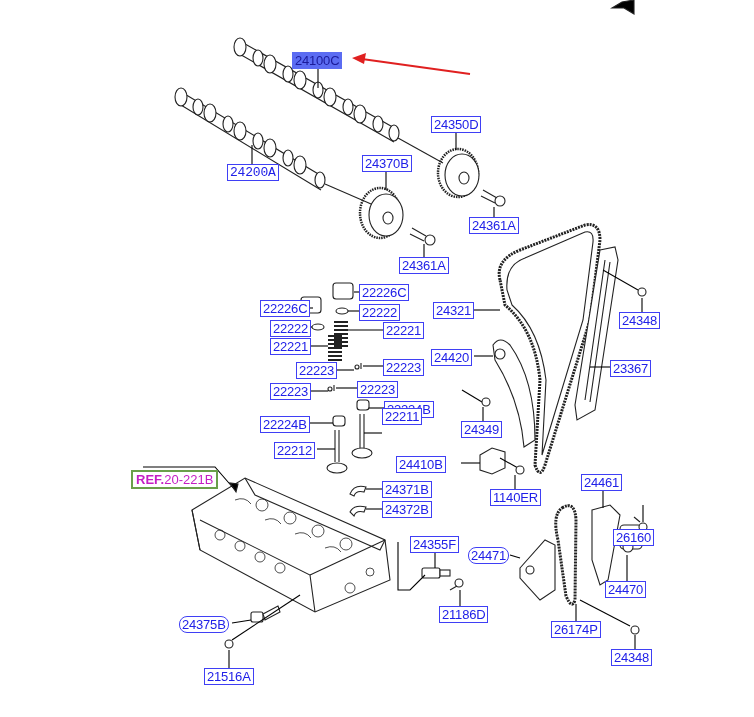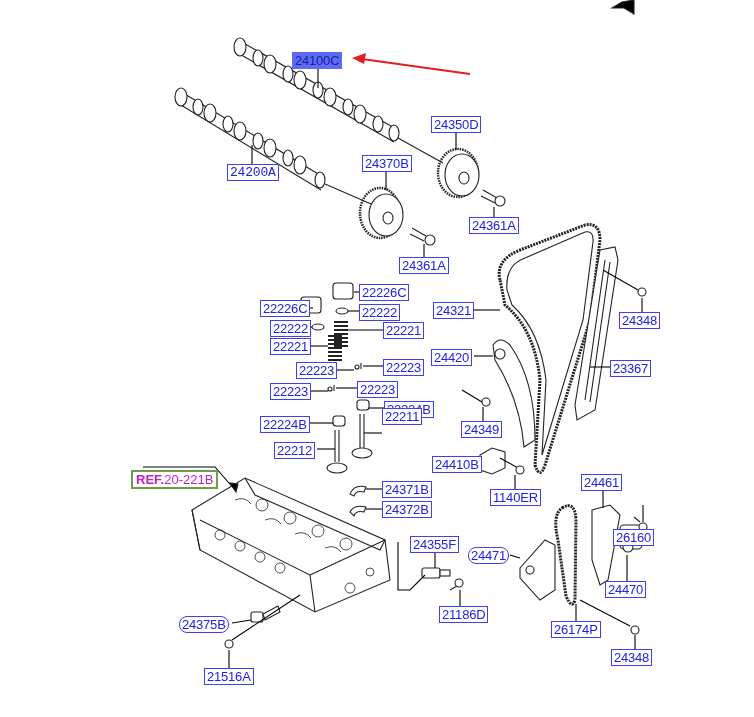--- a/index.html
+++ b/index.html
@@ -273,21 +273,21 @@
     <div class="lbl" style="left: 383px; top: 359px;">22223</div>
     <div class="lbl" style="left: 610px; top: 360px;">23367</div>
     <div class="lbl" style="left: 296px; top: 362px;">22223</div>
     <div class="lbl" style="left: 270px; top: 383px;">22223</div>
     <div class="lbl" style="left: 357px; top: 381px;">22223</div>
     <div class="lbl" style="left: 384px; top: 401px;">22224B</div>
     <div class="lbl" style="left: 260px; top: 416px;">22224B</div>
     <div class="lbl" style="left: 461px; top: 421px; text-align: right;">24349</div>
     <div class="lbl" style="left: 382px; top: 408px;">22211</div>
     <div class="lbl" style="left: 274px; top: 442px;">22212</div>
-    <div class="lbl" style="left: 432px; top: 456px; text-align: center;">24410B</div>
+    <div class="lbl" style="left: 396px; top: 456px; text-align: center;">24410B</div>
     <div class="lbl" style="left: 382px; top: 481px;">24371B</div>
     <div class="lbl" style="left: 581px; top: 474px;">24461</div>
     <div class="lbl" style="left: 490px; top: 489px;">1140ER</div>
     <div class="lbl" style="left: 613px; top: 489px; margin-top: 40px;">26160</div>
     <div class="lbl" style="left: 382px; top: 501px;">24372B</div>
     <div class="lbl" style="left: 410px; top: 536px;">24355F</div>
     <div class="lbl" style="left: 468px; top: 547px; border-radius: 8px;">24471</div>
     <div class="lbl" style="left: 605px; top: 581px;">24470</div>
     <div class="lbl" style="left: 439px; top: 606px;">21186D</div>
     <div class="lbl" style="left: 179px; top: 616px; border-radius: 8px;">24375B</div>

